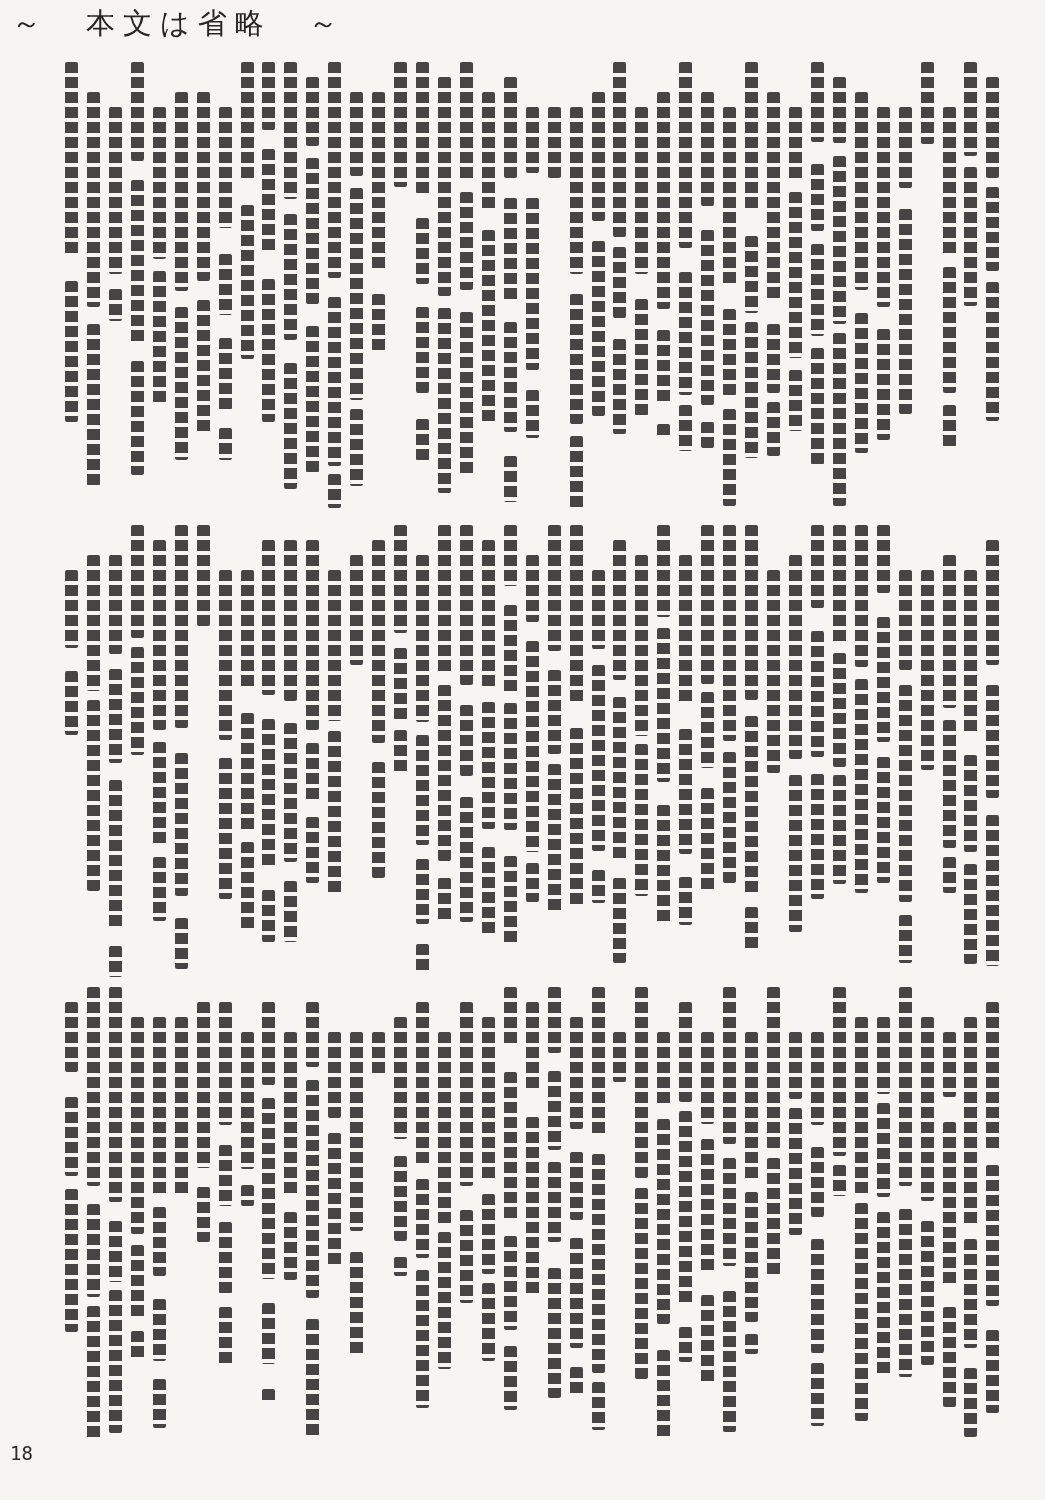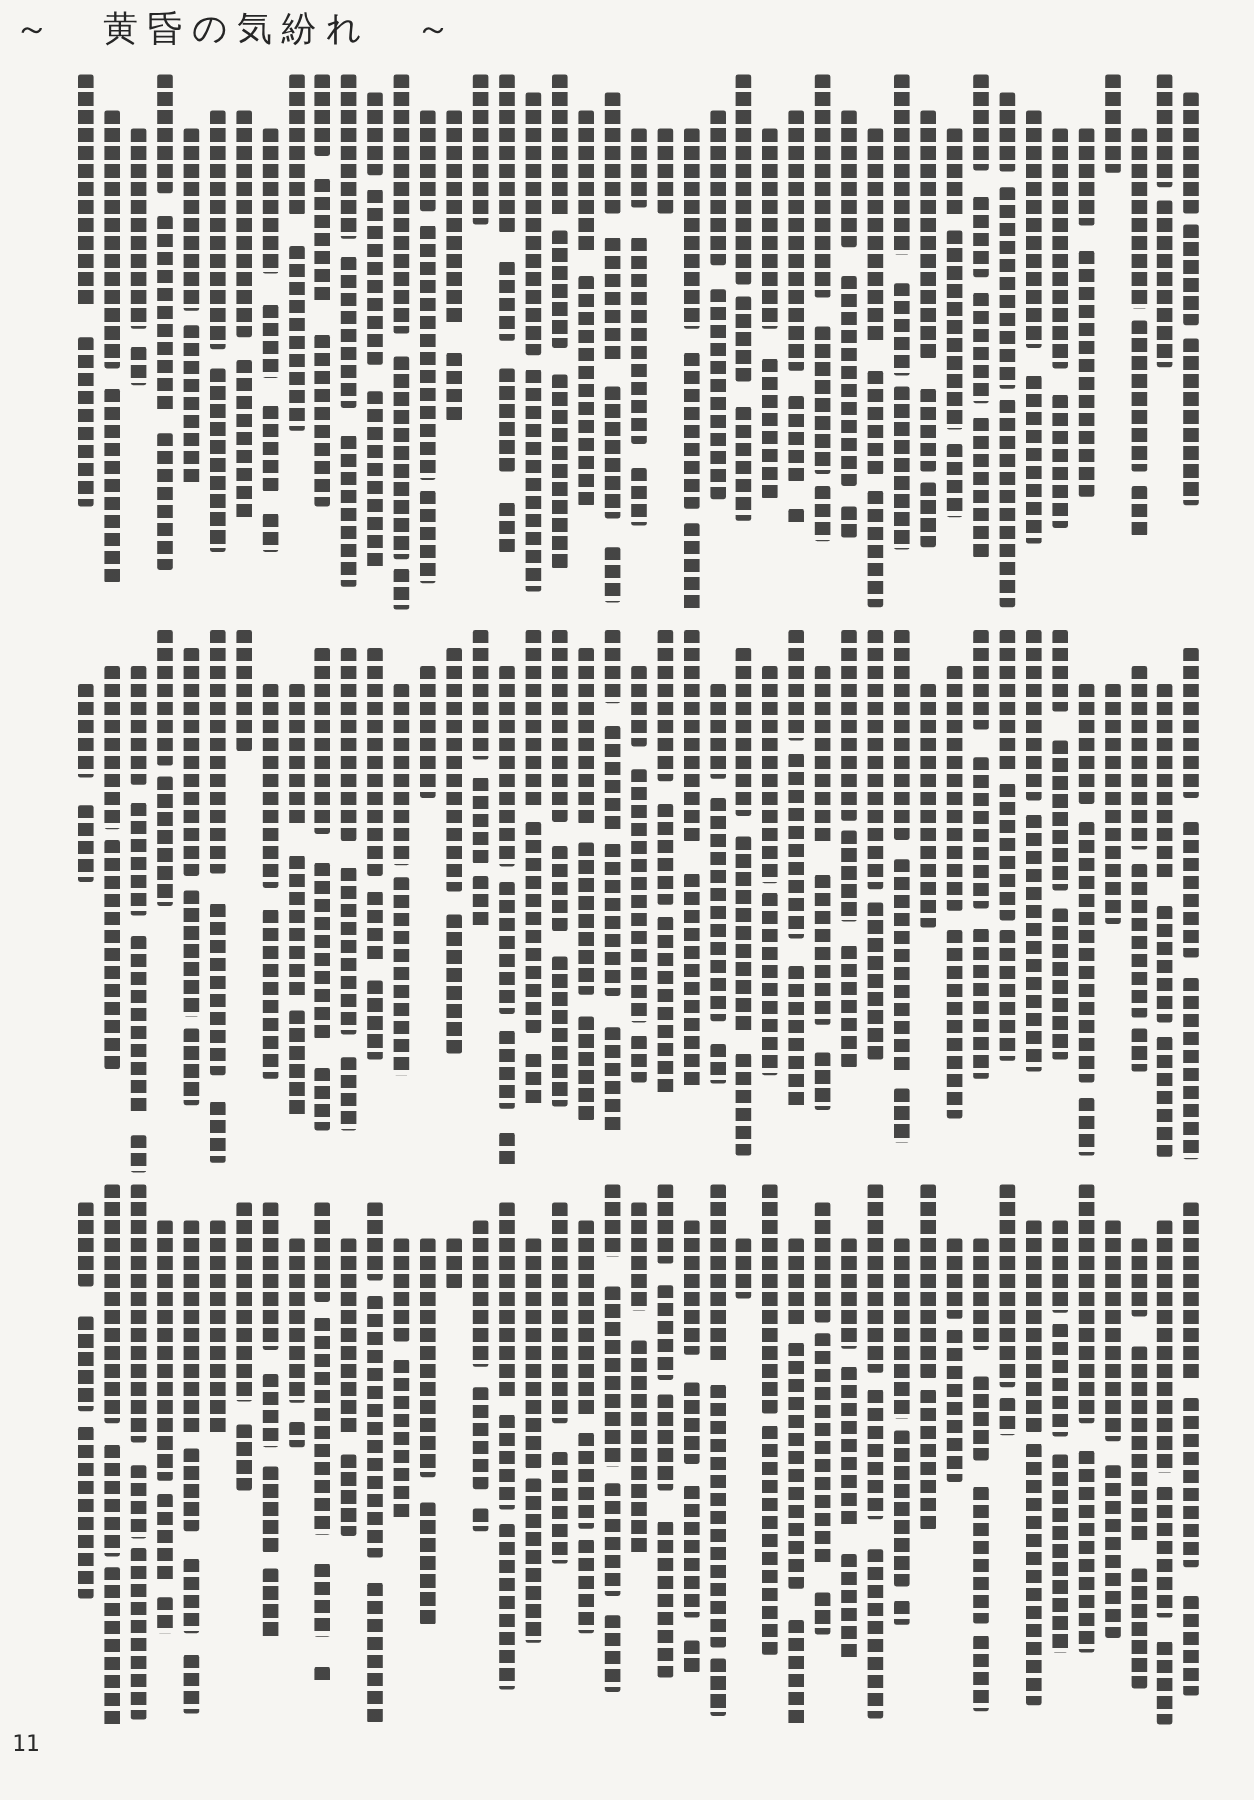--- a/index.html
+++ b/index.html
@@ -72,21 +72,21 @@
     font-size: 19px;
     color: #2a2a2a;
     font-family: "DejaVu Sans Mono", monospace;
   }
 </style>
 </head>
 <body>
 
 <div class="page">
 
-  <div class="page-title">～　黄昏の気紛れ　～</div>
+  <div class="page-title">～　本文は省略　～</div>
 
   <div class="band band-1">
       <div class="tcol">
         <div class="tseg" style="top: 15px; height: 101.353px;"></div>
         <div class="tseg" style="top: 124.916px; height: 83.9619px;"></div>
         <div class="tseg" style="top: 219.656px; height: 138.951px;"></div>
       </div>
       <div class="tcol">
         <div class="tseg" style="top: 0px; height: 93.8281px;"></div>
         <div class="tseg" style="top: 104.608px; height: 139.446px;"></div>
@@ -679,15 +679,15 @@
         <div class="tseg" style="top: 319.202px; height: 133.424px;"></div>
       </div>
       <div class="tcol">
         <div class="tseg" style="top: 15px; height: 70.3011px;"></div>
         <div class="tseg" style="top: 110.476px; height: 78.3654px;"></div>
         <div class="tseg" style="top: 202.187px; height: 142.8px;"></div>
       </div>
     </div>
 
 
-  <div class="page-number">11</div>
+  <div class="page-number">18</div>
 
 </div>
 
 </body></html>

